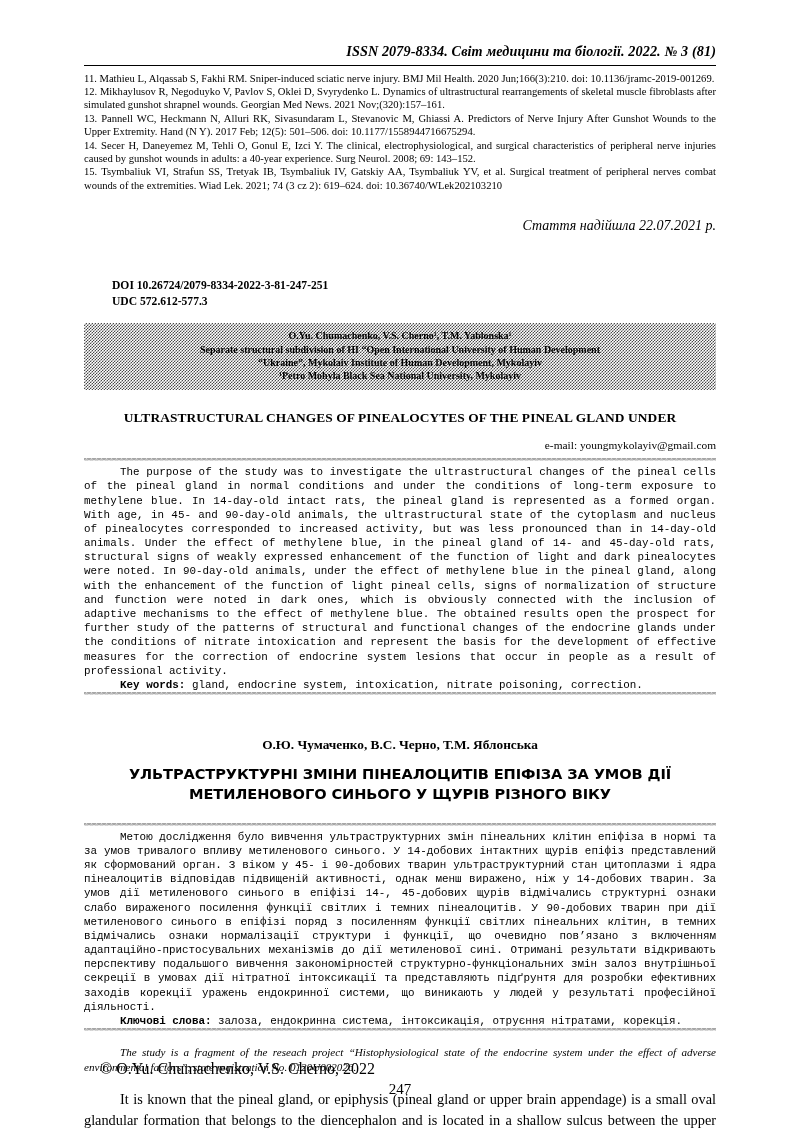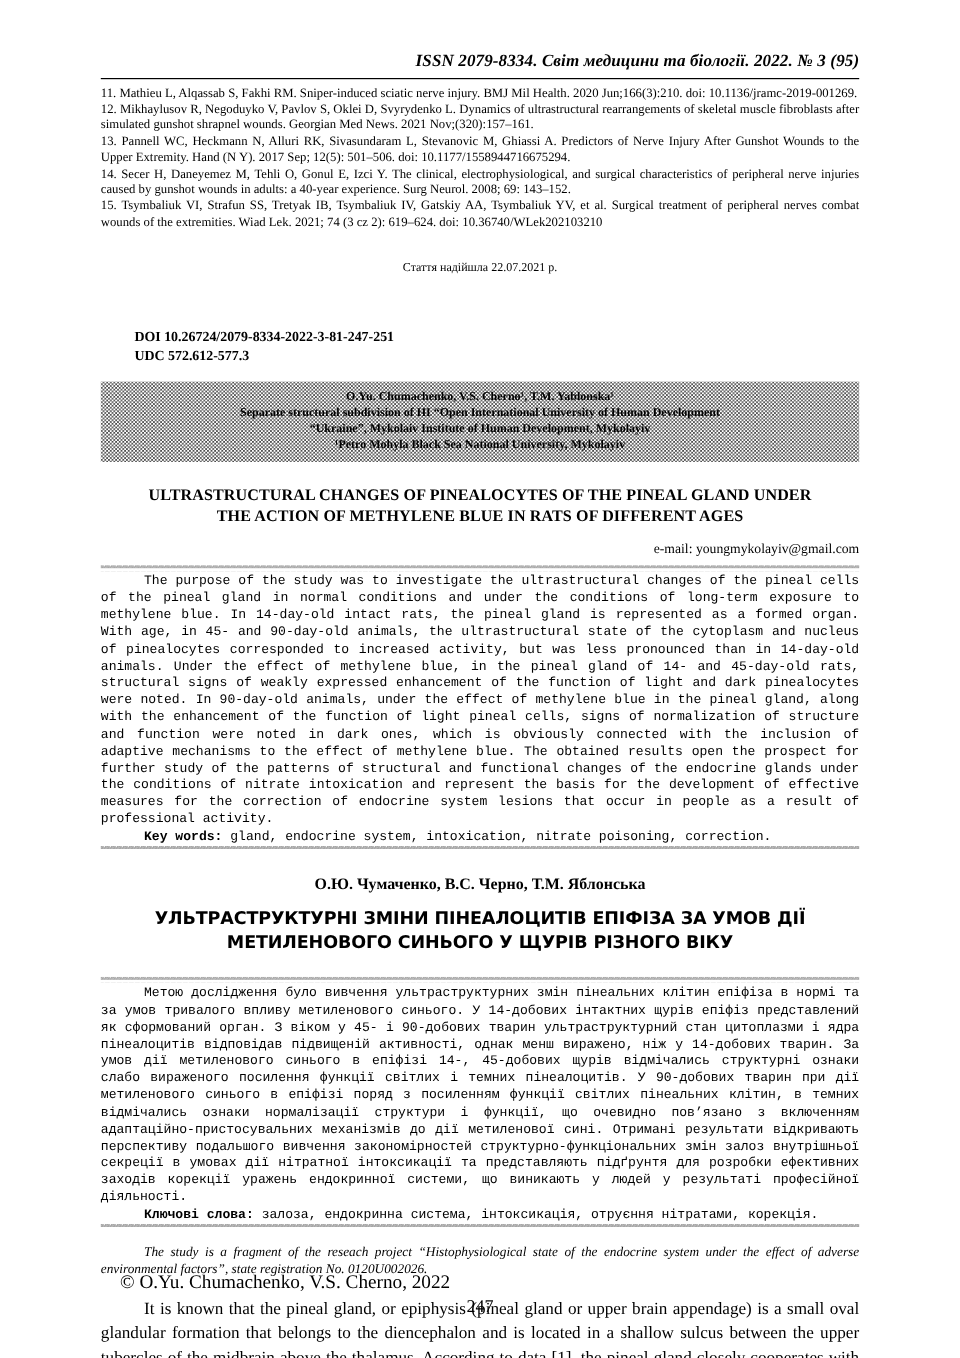--- a/index.html
+++ b/index.html
@@ -43,23 +43,24 @@
     font-size: 10.6px;
     line-height: 1.265;
     text-align: justify;
   }
   .ref-item {
     margin: 0;
     text-indent: 0;
   }
 
   .submitted {
-    text-align: center;
-    font-size: 10px;
+    text-align: right;
+    font-size: 14px;
     margin-top: 26px;
+    font-style: italic;
   }
 
   
   .ids {
     margin-top: 44px;
     font-weight: bold;
     font-size: 11.6px;
     line-height: 1.35;
     margin-left: 28px;
   }
@@ -126,21 +127,21 @@
   .abstract::after { bottom: 0; }
   .abstract p {
     margin: 0;
     text-indent: 36px;
     font-family: Liberation Mono, monospace;
   }
   .abstract .kw { font-weight: bold; }
 
   
   .authors-ua {
-    margin-top: 19px;
+    margin-top: 40px;
     text-align: center;
     font-weight: bold;
     font-size: 13.3px;
   }
   .title-ua {
     margin-top: 11px;
     text-align: center;
     font-weight: bold;
     font-size: 14.6px;
     line-height: 1.36;
@@ -183,48 +184,47 @@
     bottom: 34px;
     text-align: center;
     font-size: 15px;
   }
 </style>
 </head>
 <body>
 
 <div class="page">
 
-  <div class="running-head">ISSN 2079-8334. Світ медицини та біології. 2022. № 3 (95)</div>
+  <div class="running-head">ISSN 2079-8334. Світ медицини та біології. 2022. № 3 (81)</div>
   <hr class="head-rule">
 
   <div class="refs">
     <p class="ref-item">11. Mathieu L, Alqassab S, Fakhi RM. Sniper-induced sciatic nerve injury. BMJ Mil Health. 2020 Jun;166(3):210. doi: 10.1136/jramc-2019-001269.</p>
     <p class="ref-item">12. Mikhaylusov R, Negoduyko V, Pavlov S, Oklei D, Svyrydenko L. Dynamics of ultrastructural rearrangements of skeletal muscle fibroblasts after simulated gunshot shrapnel wounds. Georgian Med News. 2021 Nov;(320):157–161.</p>
-    <p class="ref-item">13. Pannell WC, Heckmann N, Alluri RK, Sivasundaram L, Stevanovic M, Ghiassi A. Predictors of Nerve Injury After Gunshot Wounds to the Upper Extremity. Hand (N Y). 2017 Sep; 12(5): 501–506. doi: 10.1177/1558944716675294.</p>
+    <p class="ref-item">13. Pannell WC, Heckmann N, Alluri RK, Sivasundaram L, Stevanovic M, Ghiassi A. Predictors of Nerve Injury After Gunshot Wounds to the Upper Extremity. Hand (N Y). 2017 Feb; 12(5): 501–506. doi: 10.1177/1558944716675294.</p>
     <p class="ref-item">14. Secer H, Daneyemez M, Tehli O, Gonul E, Izci Y. The clinical, electrophysiological, and surgical characteristics of peripheral nerve injuries caused by gunshot wounds in adults: a 40-year experience. Surg Neurol. 2008; 69: 143–152.</p>
     <p class="ref-item">15. Tsymbaliuk VI, Strafun SS, Tretyak IB, Tsymbaliuk IV, Gatskiy AA, Tsymbaliuk YV, et al. Surgical treatment of peripheral nerves combat wounds of the extremities. Wiad Lek. 2021; 74 (3 cz 2): 619–624. doi: 10.36740/WLek202103210</p>
   </div>
 
   <div class="submitted">Стаття надійшла 22.07.2021 р.</div>
 
   <div class="ids">
     <div>DOI 10.26724/2079-8334-2022-3-81-247-251</div>
     <div>UDC 572.612-577.3</div>
   </div>
 
   <div class="authorblock">
     <div>O.Yu. Chumachenko, V.S. Cherno¹, T.M. Yablonska¹</div>
     <div>Separate structural subdivision of HI “Open International University of Human Development</div>
     <div>“Ukraine”, Mykolaiv Institute of Human Development, Mykolayiv</div>
     <div>¹Petro Mohyla Black Sea National University, Mykolayiv</div>
   </div>
 
   <div class="title-en">
     <div>ULTRASTRUCTURAL CHANGES OF PINEALOCYTES OF THE PINEAL GLAND UNDER</div>
-    <div>THE ACTION OF METHYLENE BLUE IN RATS OF DIFFERENT AGES</div>
   </div>
 
   <div class="email">e-mail: youngmykolayiv@gmail.com</div>
 
   <div class="abstract">
     <p>The purpose of the study was to investigate the ultrastructural changes of the pineal cells of the pineal gland in normal conditions and under the conditions of long-term exposure to methylene blue. In 14-day-old intact rats, the pineal gland is represented as a formed organ. With age, in 45- and 90-day-old animals, the ultrastructural state of the cytoplasm and nucleus of pinealocytes corresponded to increased activity, but was less pronounced than in 14-day-old animals. Under the effect of methylene blue, in the pineal gland of 14- and 45-day-old rats, structural signs of weakly expressed enhancement of the function of light and dark pinealocytes were noted. In 90-day-old animals, under the effect of methylene blue in the pineal gland, along with the enhancement of the function of light pineal cells, signs of normalization of structure and function were noted in dark ones, which is obviously connected with the inclusion of adaptive mechanisms to the effect of methylene blue. The obtained results open the prospect for further study of the patterns of structural and functional changes of the endocrine glands under the conditions of nitrate intoxication and represent the basis for the development of effective measures for the correction of endocrine system lesions that occur in people as a result of professional activity.</p>
     <p><span class="kw">Key words:</span><span> gland, endocrine system, intoxication, nitrate poisoning, correction.</span></p>
   </div>
 
   <div class="authors-ua">О.Ю. Чумаченко, В.С. Черно, Т.М. Яблонська</div>

